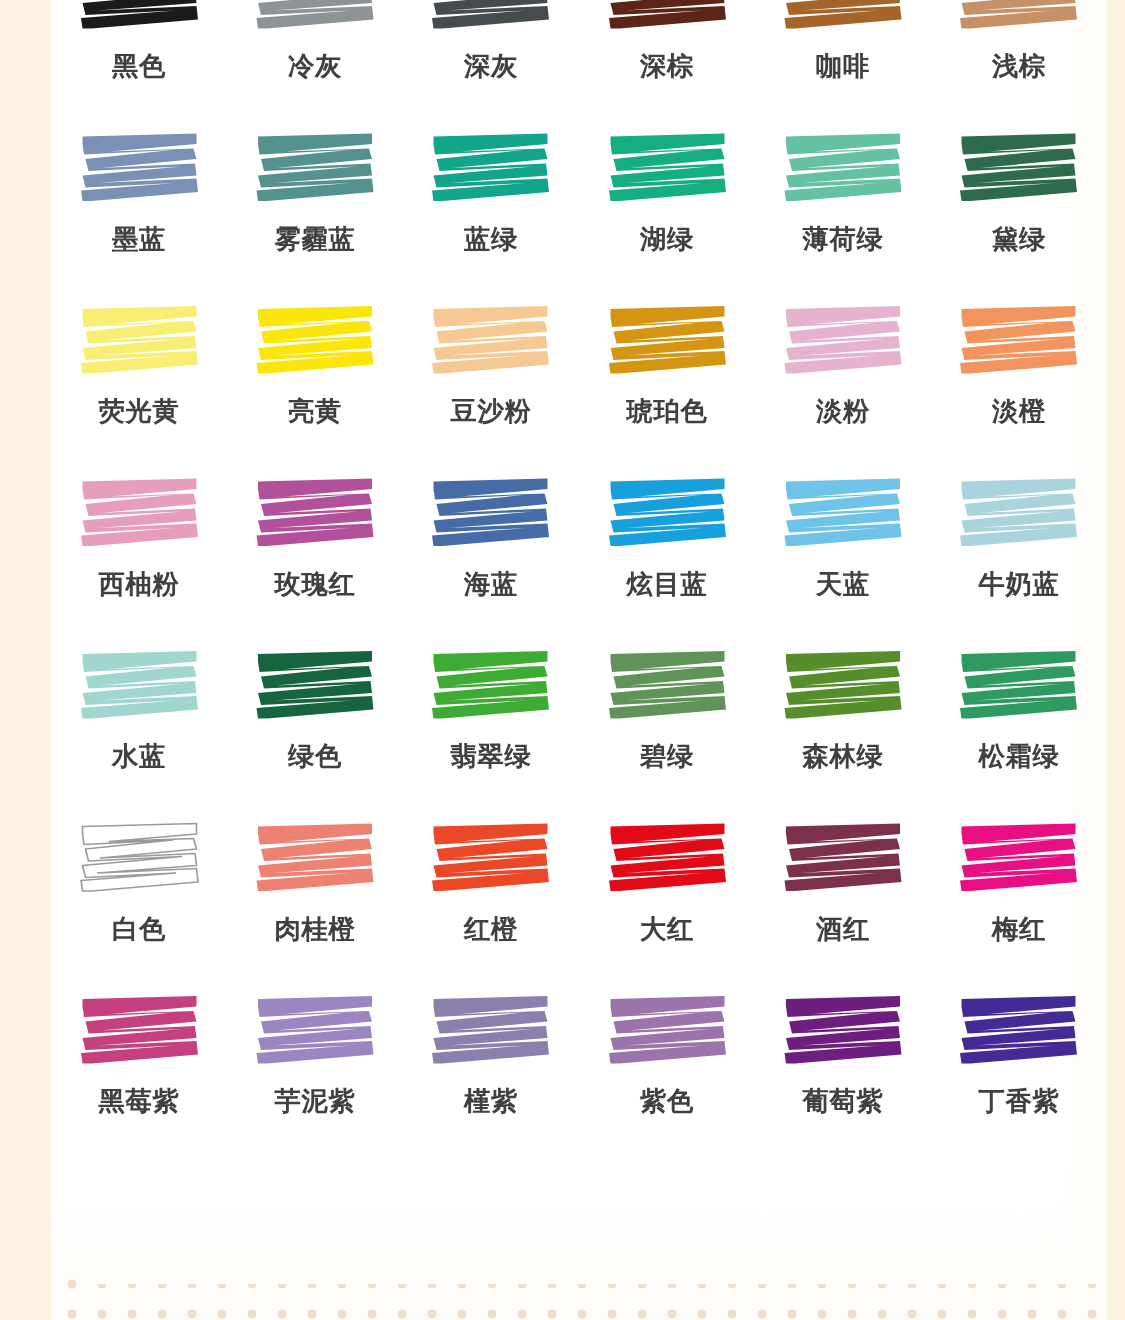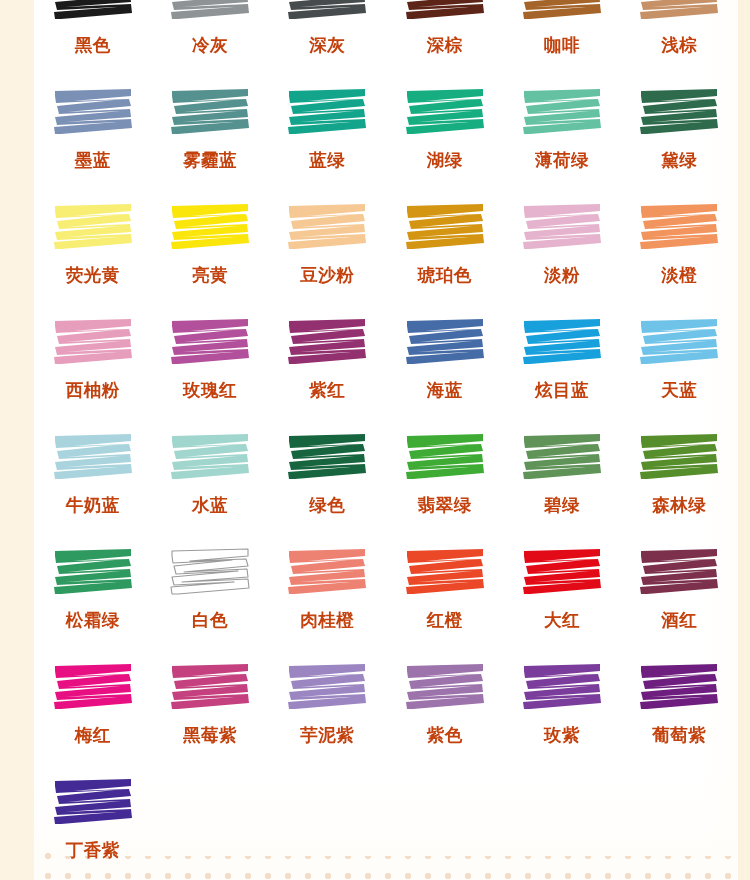--- a/index.html
+++ b/index.html
@@ -78,21 +78,21 @@
     box-sizing:border-box;
   }
   .swatch{
     width:84px;height:52px;
     display:block;
   }
   .label{
     margin-top:13px;
     font-size:17.5px;
     line-height:1;
-    color:#c2410c;
+    color:#404040;
     font-weight:700;
     letter-spacing:.5px;
     white-space:nowrap;
     font-family:"DejaVu Sans","Liberation Sans",sans-serif;
   }
 </style>
 </head>
 <body>
 
 <div id="page">
@@ -220,26 +220,20 @@
         <div class="label">西柚粉</div>
       </div>
       <div class="cell">
         <svg viewBox="0 0 84 52" width="84" height="52" class="swatch">
           <path d="M4,4 L80,2 L80,9 L22,14 L78,12 L80,19 L16,25 L79,22 L80,30 L14,35 L80,32 L81,41 L10,47 L4,47 L3,40 L66,35 L6,38 L4,30 L70,24 L8,27 L6,19 L64,13 L5,16 L4,9 Z" fill="#b3509b" stroke="none"></path>
         </svg>
         <div class="label">玫瑰红</div>
       </div>
       <div class="cell">
         <svg viewBox="0 0 84 52" width="84" height="52" class="swatch">
-          <path d="M4,4 L80,2 L80,9 L22,14 L78,12 L80,19 L16,25 L79,22 L80,30 L14,35 L80,32 L81,41 L10,47 L4,47 L3,40 L66,35 L6,38 L4,30 L70,24 L8,27 L6,19 L64,13 L5,16 L4,9 Z" fill="#93306f" stroke="none"></path>
-        </svg>
-        <div class="label">紫红</div>
-      </div>
-      <div class="cell">
-        <svg viewBox="0 0 84 52" width="84" height="52" class="swatch">
           <path d="M4,4 L80,2 L80,9 L22,14 L78,12 L80,19 L16,25 L79,22 L80,30 L14,35 L80,32 L81,41 L10,47 L4,47 L3,40 L66,35 L6,38 L4,30 L70,24 L8,27 L6,19 L64,13 L5,16 L4,9 Z" fill="#466ca8" stroke="none"></path>
         </svg>
         <div class="label">海蓝</div>
       </div>
       <div class="cell">
         <svg viewBox="0 0 84 52" width="84" height="52" class="swatch">
           <path d="M4,4 L80,2 L80,9 L22,14 L78,12 L80,19 L16,25 L79,22 L80,30 L14,35 L80,32 L81,41 L10,47 L4,47 L3,40 L66,35 L6,38 L4,30 L70,24 L8,27 L6,19 L64,13 L5,16 L4,9 Z" fill="#18a0dc" stroke="none"></path>
         </svg>
         <div class="label">炫目蓝</div>
       </div>
@@ -334,29 +328,29 @@
         <div class="label">黑莓紫</div>
       </div>
       <div class="cell">
         <svg viewBox="0 0 84 52" width="84" height="52" class="swatch">
           <path d="M4,4 L80,2 L80,9 L22,14 L78,12 L80,19 L16,25 L79,22 L80,30 L14,35 L80,32 L81,41 L10,47 L4,47 L3,40 L66,35 L6,38 L4,30 L70,24 L8,27 L6,19 L64,13 L5,16 L4,9 Z" fill="#9b86c2" stroke="none"></path>
         </svg>
         <div class="label">芋泥紫</div>
       </div>
       <div class="cell">
         <svg viewBox="0 0 84 52" width="84" height="52" class="swatch">
+          <path d="M4,4 L80,2 L80,9 L22,14 L78,12 L80,19 L16,25 L79,22 L80,30 L14,35 L80,32 L81,41 L10,47 L4,47 L3,40 L66,35 L6,38 L4,30 L70,24 L8,27 L6,19 L64,13 L5,16 L4,9 Z" fill="#8b7fae" stroke="none"></path>
+        </svg>
+        <div class="label">槿紫</div>
+      </div>
+      <div class="cell">
+        <svg viewBox="0 0 84 52" width="84" height="52" class="swatch">
           <path d="M4,4 L80,2 L80,9 L22,14 L78,12 L80,19 L16,25 L79,22 L80,30 L14,35 L80,32 L81,41 L10,47 L4,47 L3,40 L66,35 L6,38 L4,30 L70,24 L8,27 L6,19 L64,13 L5,16 L4,9 Z" fill="#9d73ac" stroke="none"></path>
         </svg>
         <div class="label">紫色</div>
-      </div>
-      <div class="cell">
-        <svg viewBox="0 0 84 52" width="84" height="52" class="swatch">
-          <path d="M4,4 L80,2 L80,9 L22,14 L78,12 L80,19 L16,25 L79,22 L80,30 L14,35 L80,32 L81,41 L10,47 L4,47 L3,40 L66,35 L6,38 L4,30 L70,24 L8,27 L6,19 L64,13 L5,16 L4,9 Z" fill="#7b3d9c" stroke="none"></path>
-        </svg>
-        <div class="label">玫紫</div>
       </div>
       <div class="cell">
         <svg viewBox="0 0 84 52" width="84" height="52" class="swatch">
           <path d="M4,4 L80,2 L80,9 L22,14 L78,12 L80,19 L16,25 L79,22 L80,30 L14,35 L80,32 L81,41 L10,47 L4,47 L3,40 L66,35 L6,38 L4,30 L70,24 L8,27 L6,19 L64,13 L5,16 L4,9 Z" fill="#6d1e7e" stroke="none"></path>
         </svg>
         <div class="label">葡萄紫</div>
       </div>
       <div class="cell">
         <svg viewBox="0 0 84 52" width="84" height="52" class="swatch">
           <path d="M4,4 L80,2 L80,9 L22,14 L78,12 L80,19 L16,25 L79,22 L80,30 L14,35 L80,32 L81,41 L10,47 L4,47 L3,40 L66,35 L6,38 L4,30 L70,24 L8,27 L6,19 L64,13 L5,16 L4,9 Z" fill="#442a95" stroke="none"></path>

